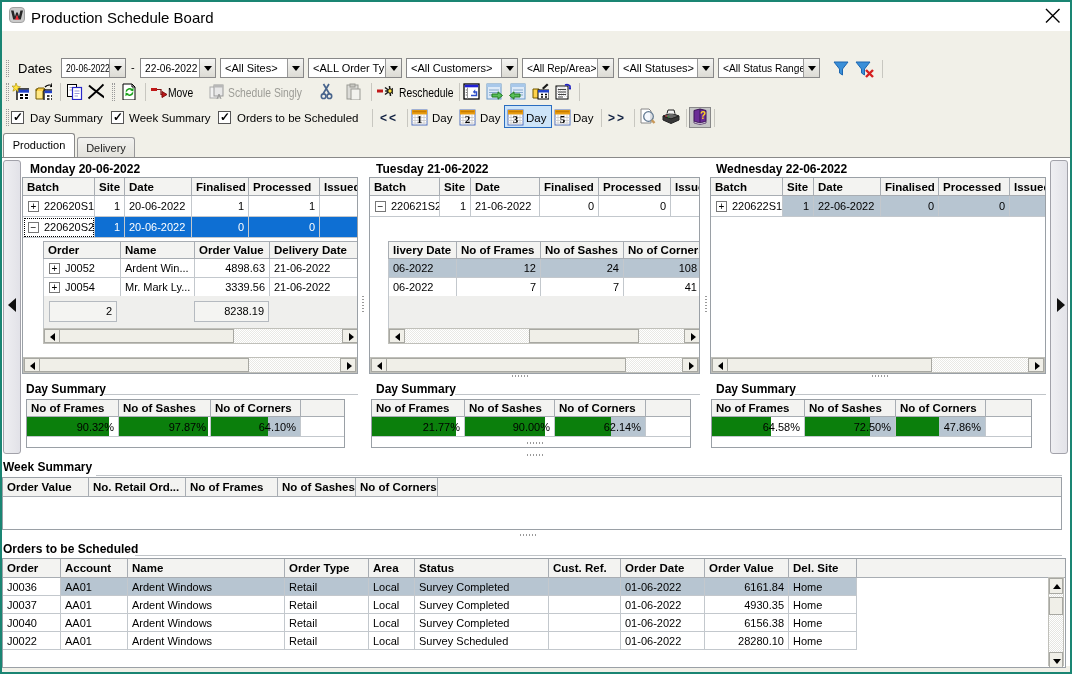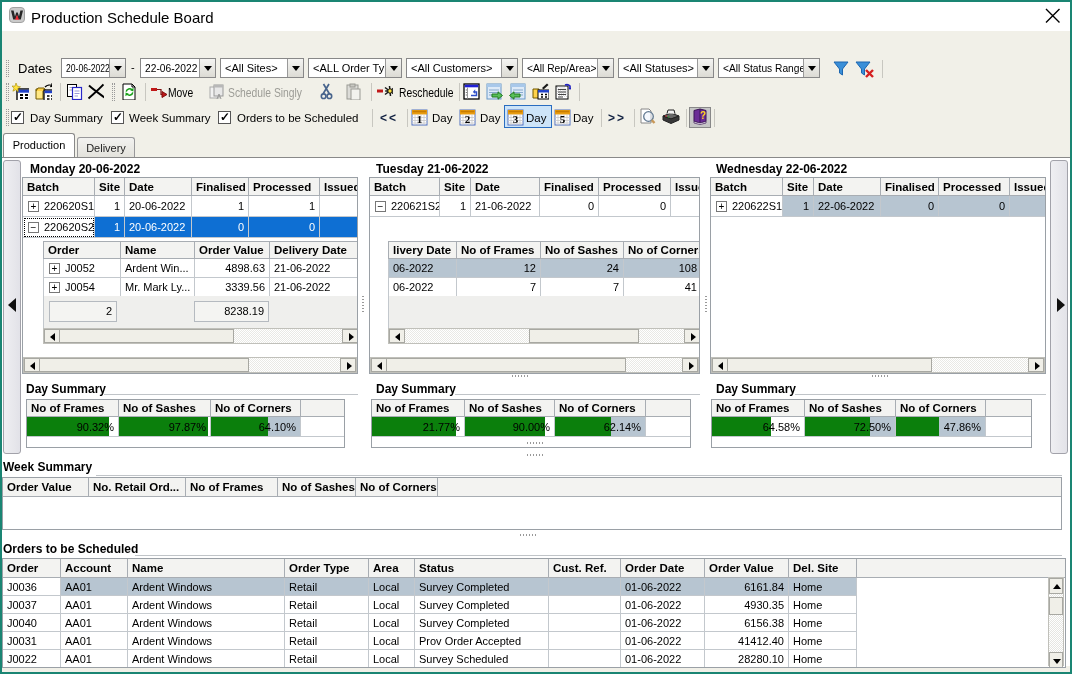--- a/index.html
+++ b/index.html
@@ -724,33 +724,20 @@
               <td>Retail</td>
               <td>Local</td>
               <td>Survey Completed</td>
               <td></td>
               <td>01-06-2022</td>
               <td class="num">6156.38</td>
               <td>Home</td>
               <td class="nob"></td>
             </tr>
         <tr class="orow">
-              <td>J0031</td>
-              <td>AA01</td>
-              <td>Ardent Windows</td>
-              <td>Retail</td>
-              <td>Local</td>
-              <td>Prov Order Accepted</td>
-              <td></td>
-              <td>01-06-2022</td>
-              <td class="num">41412.40</td>
-              <td>Home</td>
-              <td class="nob"></td>
-            </tr>
-        <tr class="orow">
               <td>J0022</td>
               <td>AA01</td>
               <td>Ardent Windows</td>
               <td>Retail</td>
               <td>Local</td>
               <td>Survey Scheduled</td>
               <td></td>
               <td>01-06-2022</td>
               <td class="num">28280.10</td>
               <td>Home</td>

